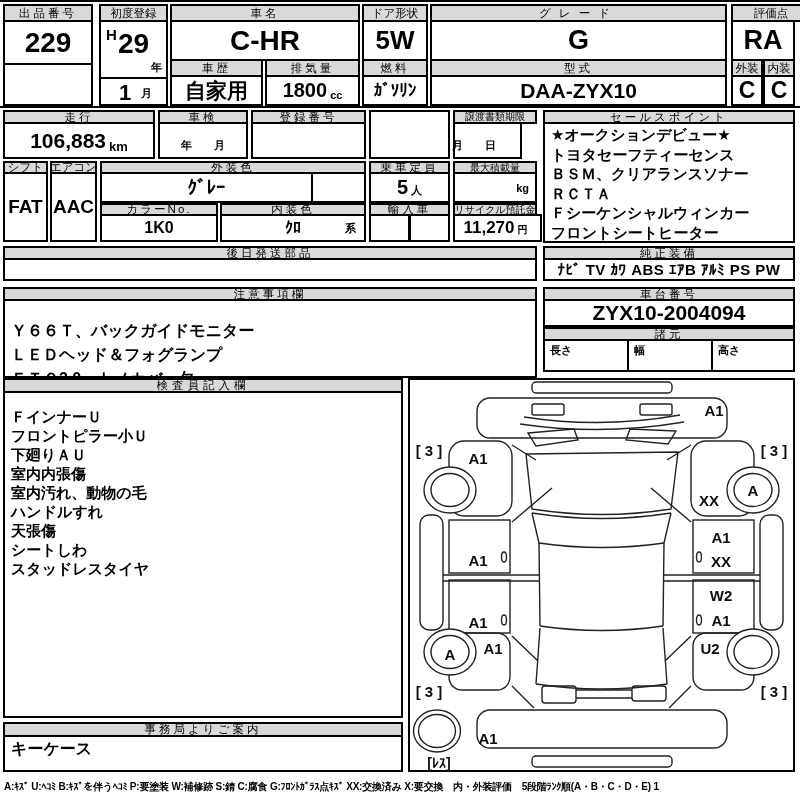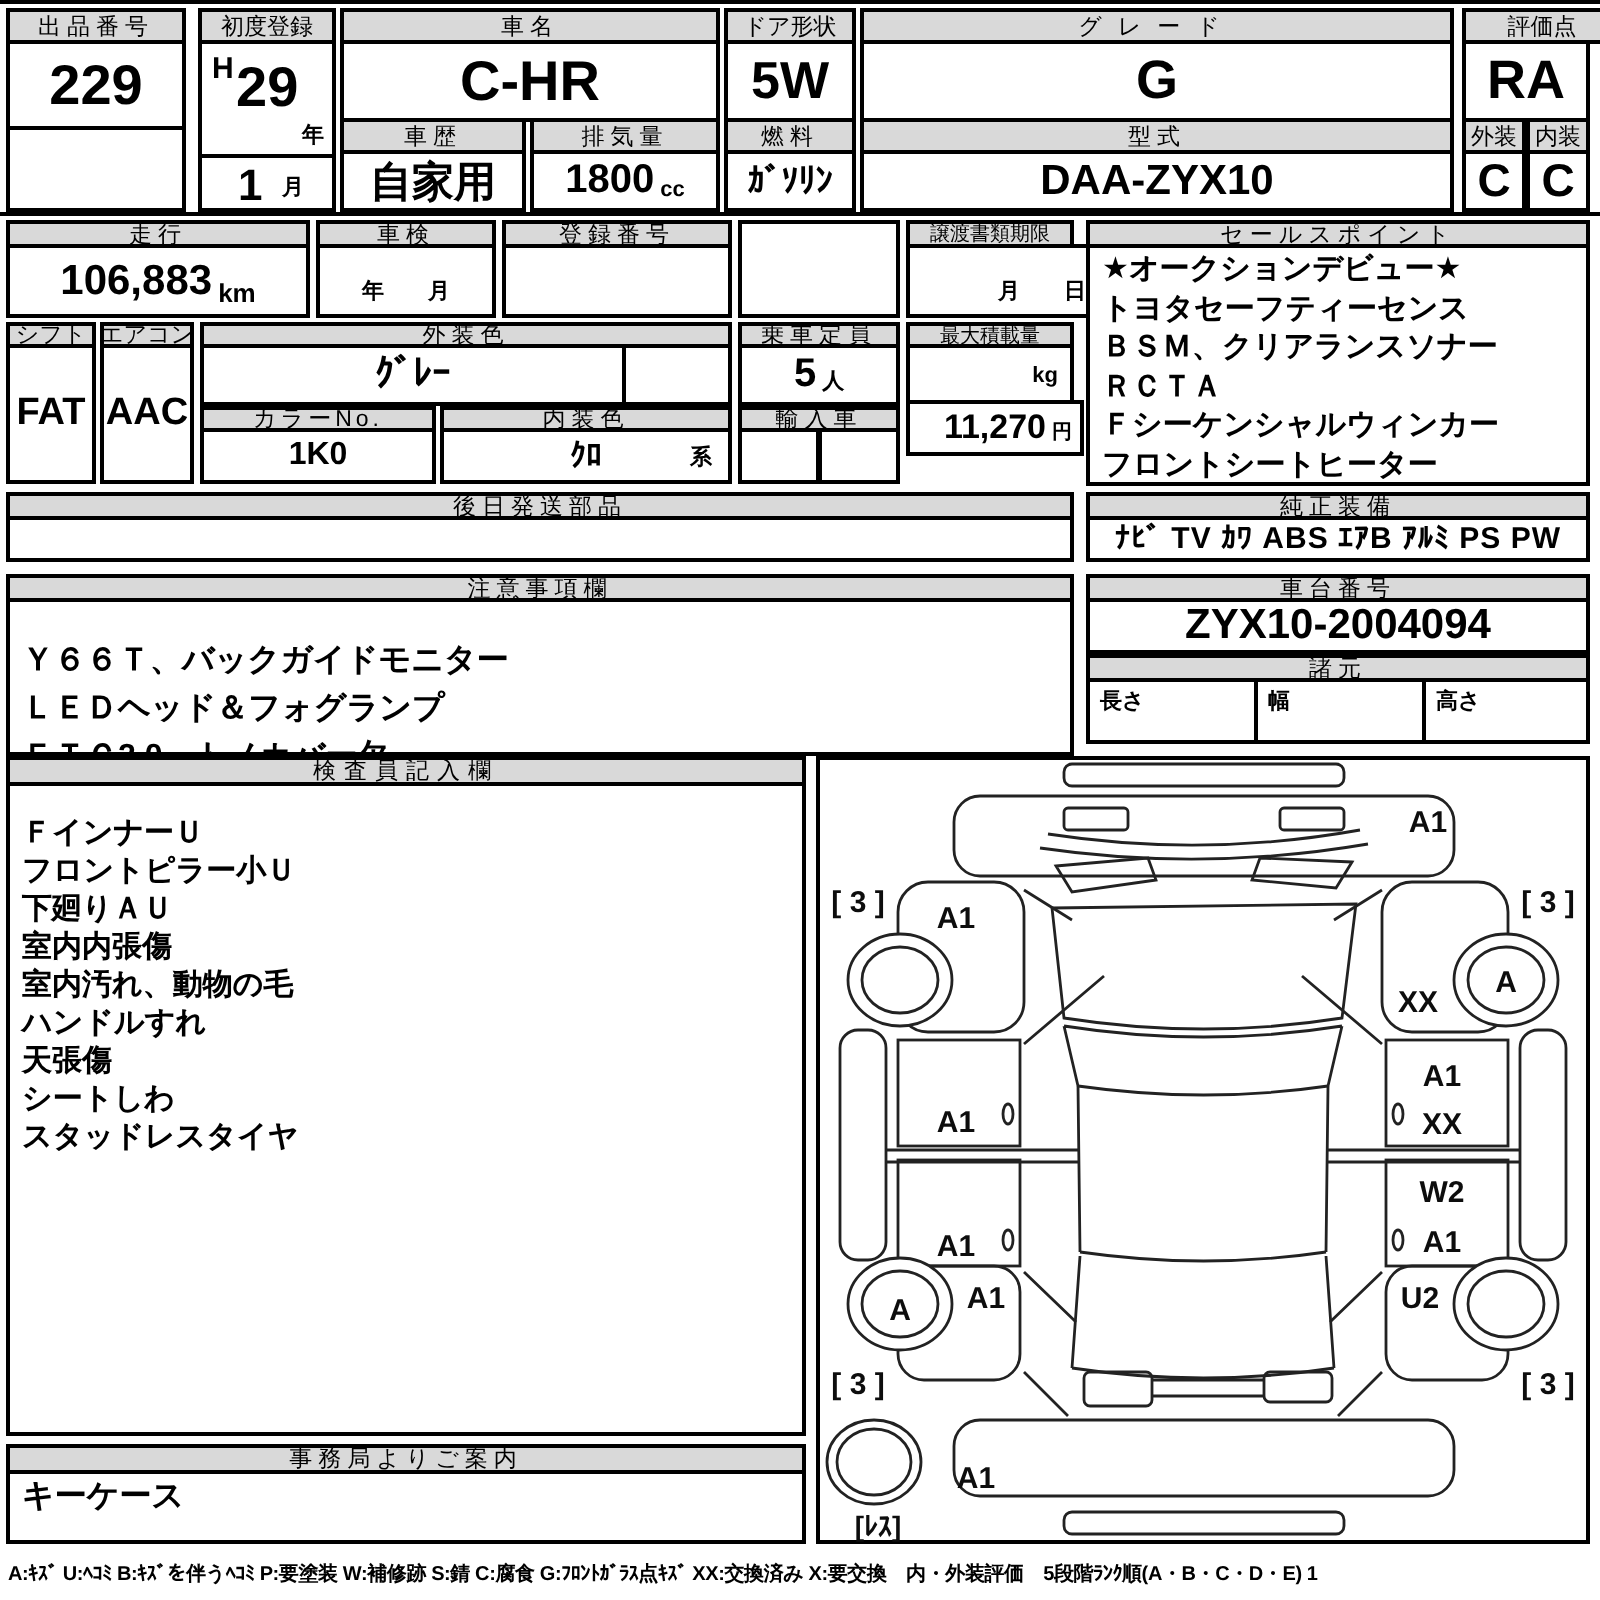--- a/index.html
+++ b/index.html
@@ -70,21 +70,21 @@
   <div class="cell val" style="left:3px;top:122px;width:152px;height:37px">
     <span style="font-size:21px">106,883</span>
     <span class="unit" style="font-size:13px">km</span>
   </div>
   <div class="cell hdr" style="left:158px;top:110px;width:90px;height:14px">車検</div>
   <div class="cell val" style="left:158px;top:122px;width:90px;height:37px;align-items:flex-end;padding-bottom:4px;font-size:11px">年　　月</div>
   <div class="cell hdr" style="left:251px;top:110px;width:115px;height:14px">登録番号</div>
   <div class="cell" style="left:251px;top:122px;width:115px;height:37px"></div>
   <div class="cell" style="left:369px;top:110px;width:81px;height:49px"></div>
   <div class="cell hdr tight" style="left:453px;top:110px;width:84px;height:14px">譲渡書類期限</div>
-  <div class="cell val" style="left:453px;top:122px;width:92px;height:37px;align-items:flex-end;justify-content:flex-end;padding:0 0 4px 0;font-size:11px">月　　日</div>
+  <div class="cell val" style="left:453px;top:122px;width:69px;height:37px;align-items:flex-end;justify-content:flex-end;padding:0 24px 4px 0;font-size:11px">月　　日</div>
 
   <div class="cell hdr" style="left:3px;top:161px;width:45px;height:13px;letter-spacing:0">シフト</div>
   <div class="cell val" style="left:3px;top:172px;width:45px;height:70px;font-size:19px">FAT</div>
   <div class="cell hdr" style="left:50px;top:161px;width:47px;height:13px;letter-spacing:0">エアコン</div>
   <div class="cell val" style="left:50px;top:172px;width:47px;height:70px;font-size:19px">AAC</div>
 
   <div class="cell hdr" style="left:100px;top:161px;width:266px;height:13px">外装色</div>
   <div class="cell val" style="left:100px;top:172px;width:213px;height:31px;font-size:19px">ｸﾞﾚｰ</div>
   <div class="cell" style="left:311px;top:172px;width:55px;height:31px"></div>
   <div class="cell hdr" style="left:369px;top:161px;width:81px;height:13px">乗車定員</div>
@@ -99,21 +99,21 @@
   <div class="cell val" style="left:100px;top:214px;width:118px;height:28px;font-size:16px">1K0</div>
   <div class="cell hdr" style="left:220px;top:203px;width:146px;height:13px">内装色</div>
   <div class="cell val" style="left:220px;top:214px;width:146px;height:28px">
     <span style="font-size:16px">ｸﾛ</span>
     <span style="position:absolute;right:8px;bottom:4px;font-size:11px">系</span>
   </div>
   <div class="cell hdr" style="left:369px;top:203px;width:81px;height:13px">輸入車</div>
   <div class="cell" style="left:369px;top:214px;width:41px;height:28px"></div>
   <div class="cell" style="left:409px;top:214px;width:41px;height:28px"></div>
   <div class="cell hdr tight" style="left:453px;top:203px;width:84px;height:13px">リサイクル預託金</div>
-  <div class="cell val" style="left:453px;top:200px;width:89px;height:28px;justify-content:flex-end;padding-right:4px">
+  <div class="cell val" style="left:453px;top:214px;width:89px;height:28px;padding-right:4px">
     <span style="font-size:17px">11,270</span>
     <span class="unit" style="font-size:10px">円</span>
   </div>
 
   <div class="cell hdr" style="left:3px;top:246px;width:534px;height:14px">後日発送部品</div>
   <div class="cell" style="left:3px;top:258px;width:534px;height:23px"></div>
 
   <div class="cell hdr" style="left:543px;top:110px;width:252px;height:14px">セールスポイント</div>
   <div class="lines" style="left:543px;top:122px;width:252px;height:121px;font-size:15px;line-height:19.5px">
     <div>★オークションデビュー★</div>

